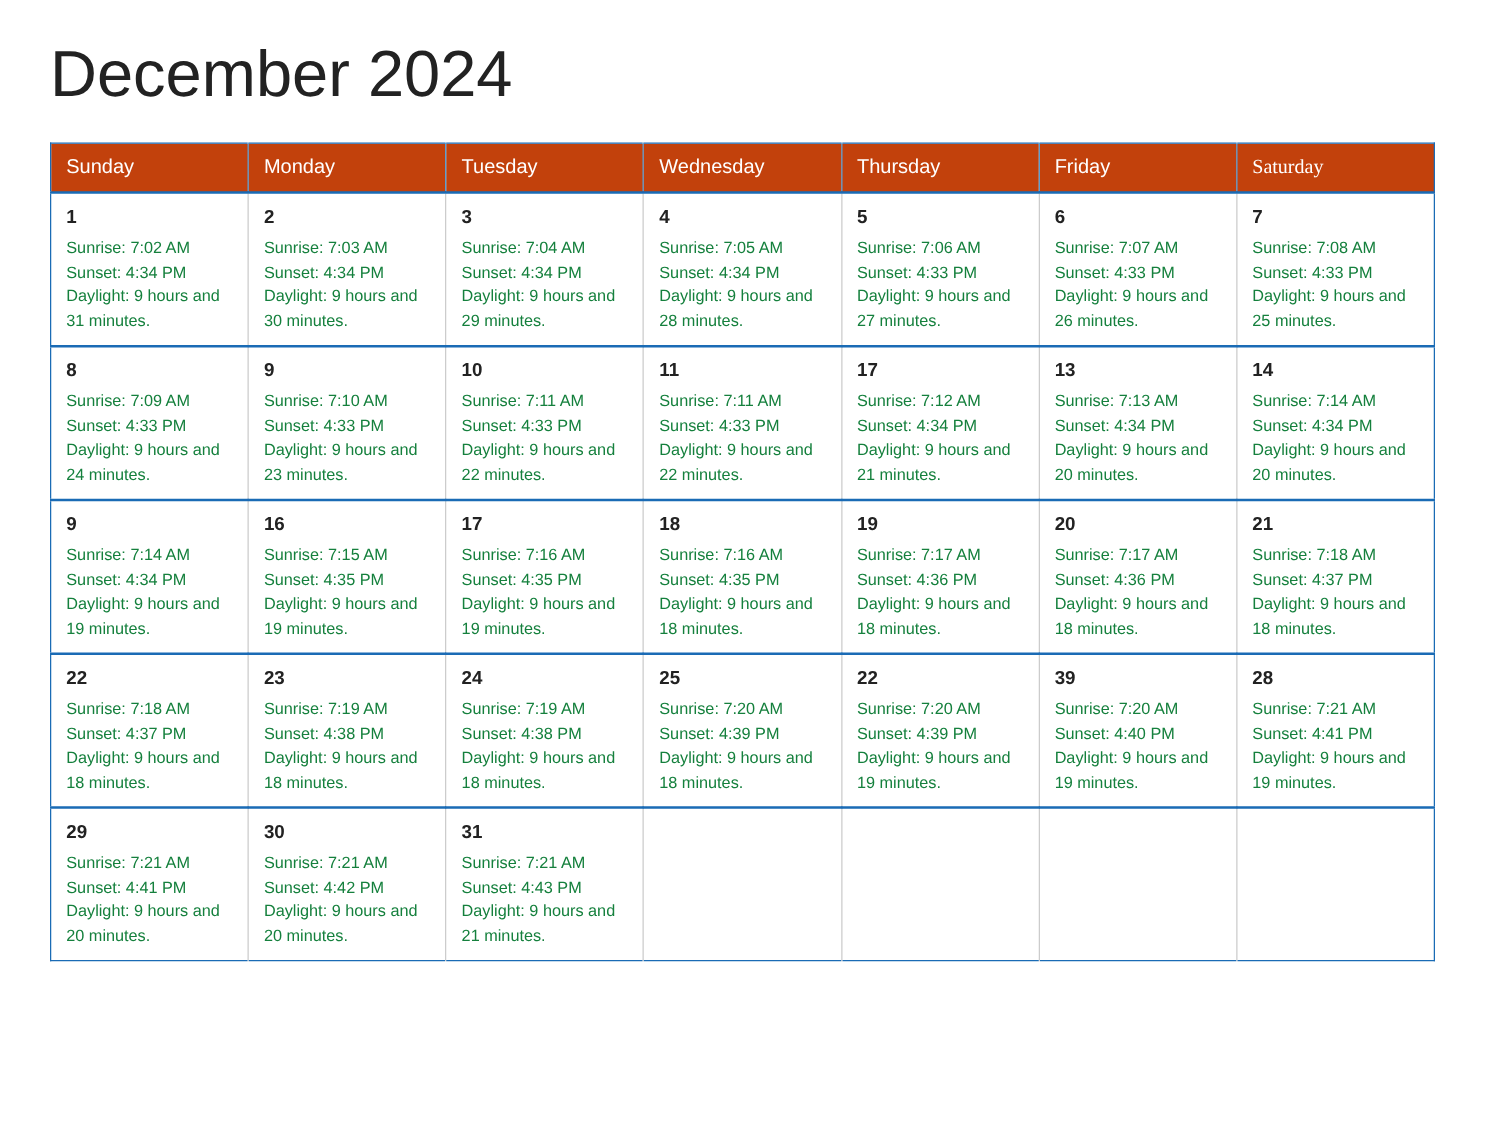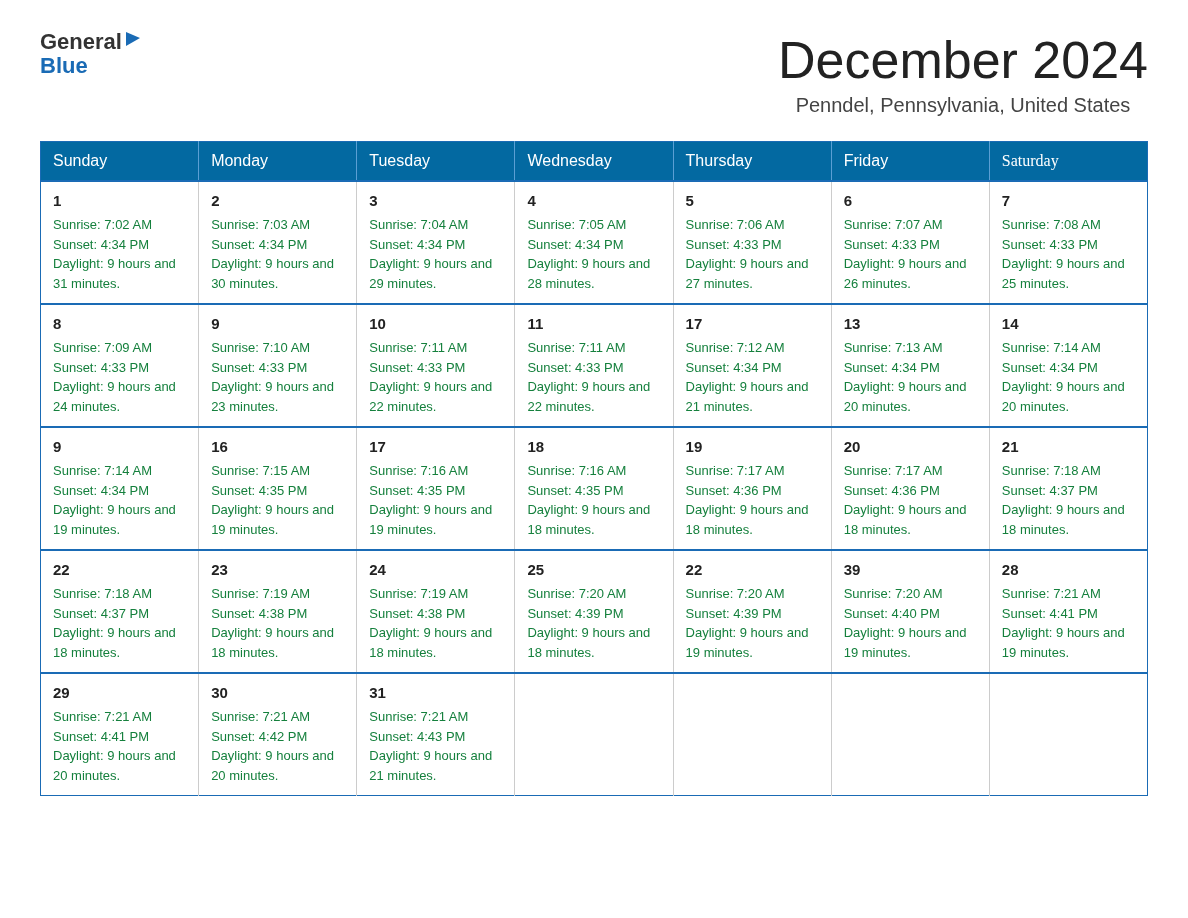--- a/index.html
+++ b/index.html
@@ -43,21 +43,21 @@
       font-size: 20px;
       color: #444;
       margin-top: 4px;
     }
     .calendar-table {
       width: 100%;
       border-collapse: collapse;
       border: 1px solid #1a6bb5;
     }
     .calendar-table thead tr {
-      background-color: #0369a1;
+      background-color: #c2410c;
       margin-top: 15px;
     }
     .calendar-table thead th {
       color: #fff;
       font-size: 16px;
       font-weight: normal;
       padding: 10px 12px;
       text-align: left;
       border-right: 1px solid #5a9fd4;
     }
@@ -92,34 +92,22 @@
       color: #15803d;
     }
     .empty-cell {
       background: #fff;
     }
   </style>
 </head>
 <body>
 
 <div class="header-section">
-  <div class="logo">
-    <div style="display:flex;flex-direction:column;line-height:1.1;">
-      <div style="display:flex;align-items:center;">
-        <span class="logo-text-general">General</span>
-        <svg width="18" height="22" viewBox="0 0 18 22" style="margin-left:2px;margin-top:-2px;">
-          <polygon points="2,2 16,8 2,16" fill="#1a6bb5"></polygon>
-        </svg>
-      </div>
-      <span class="logo-text-blue" style="margin-left:0px;">Blue</span>
-    </div>
-  </div>
   <div class="title-section">
     <div class="calendar-title">December 2024</div>
-    <div class="calendar-subtitle">Penndel, Pennsylvania, United States</div>
   </div>
 </div>
 
 <table class="calendar-table">
   <thead>
     <tr id="header-row">
         <th>Sunday</th>
         <th>Monday</th>
         <th>Tuesday</th>
         <th>Wednesday</th>

